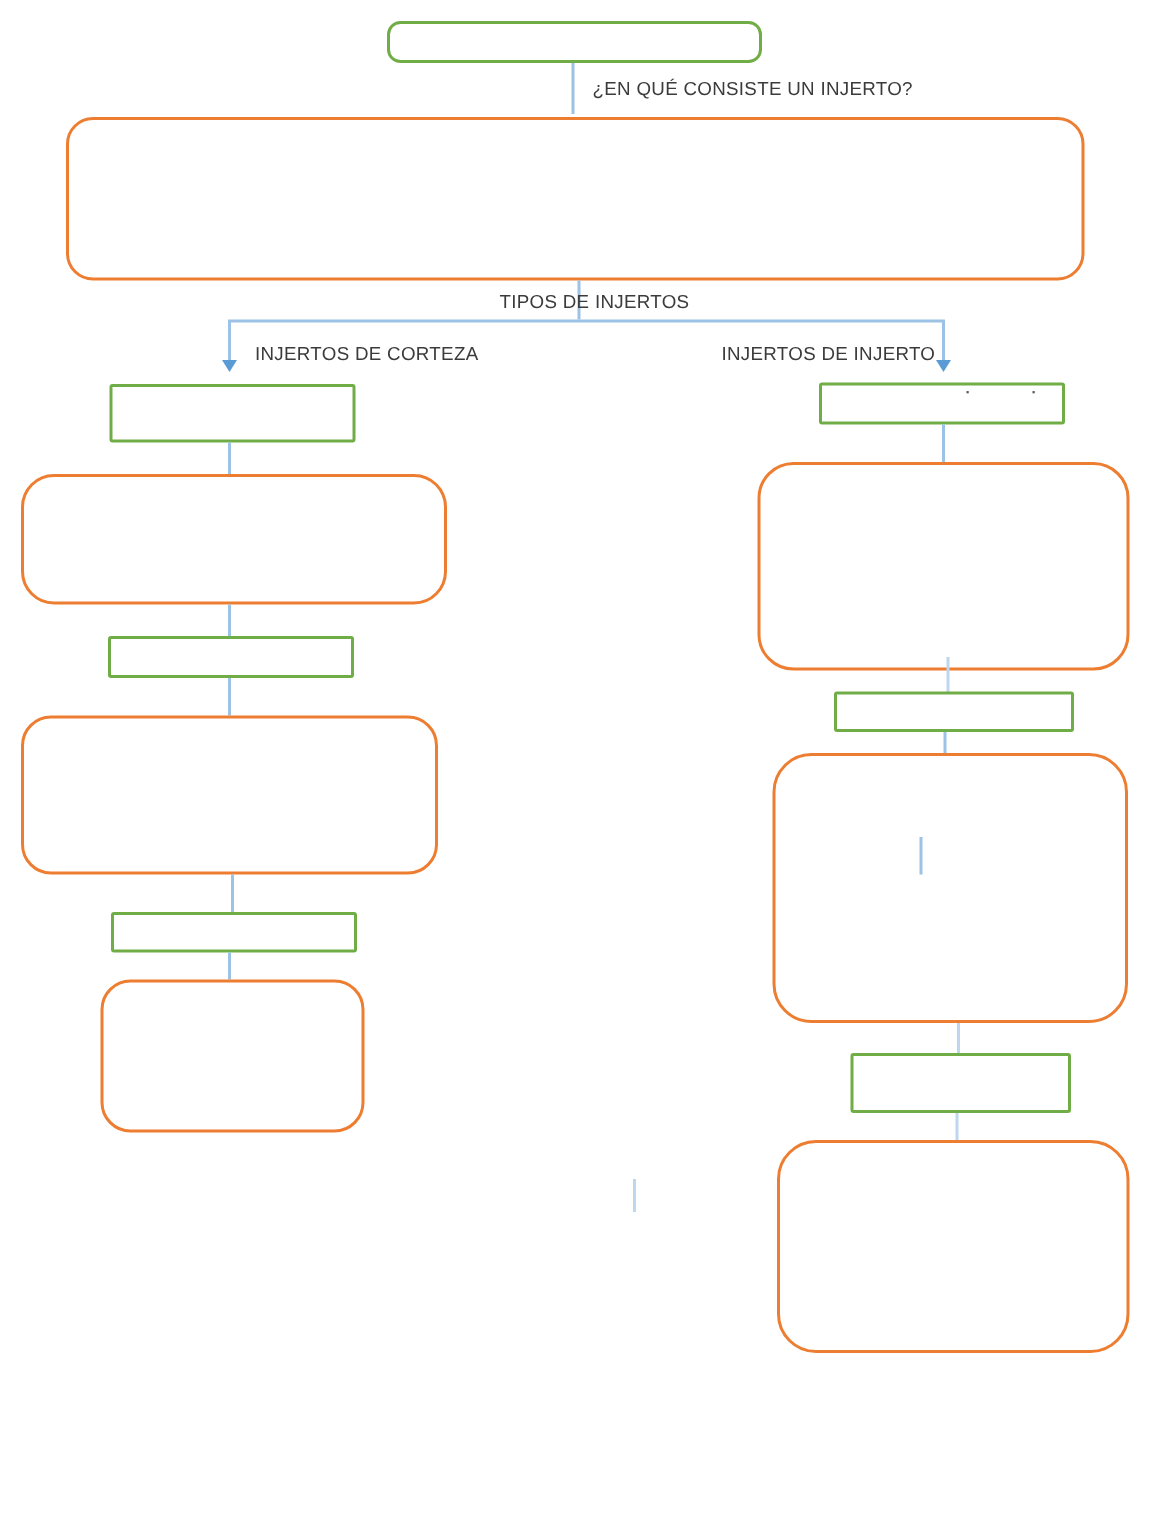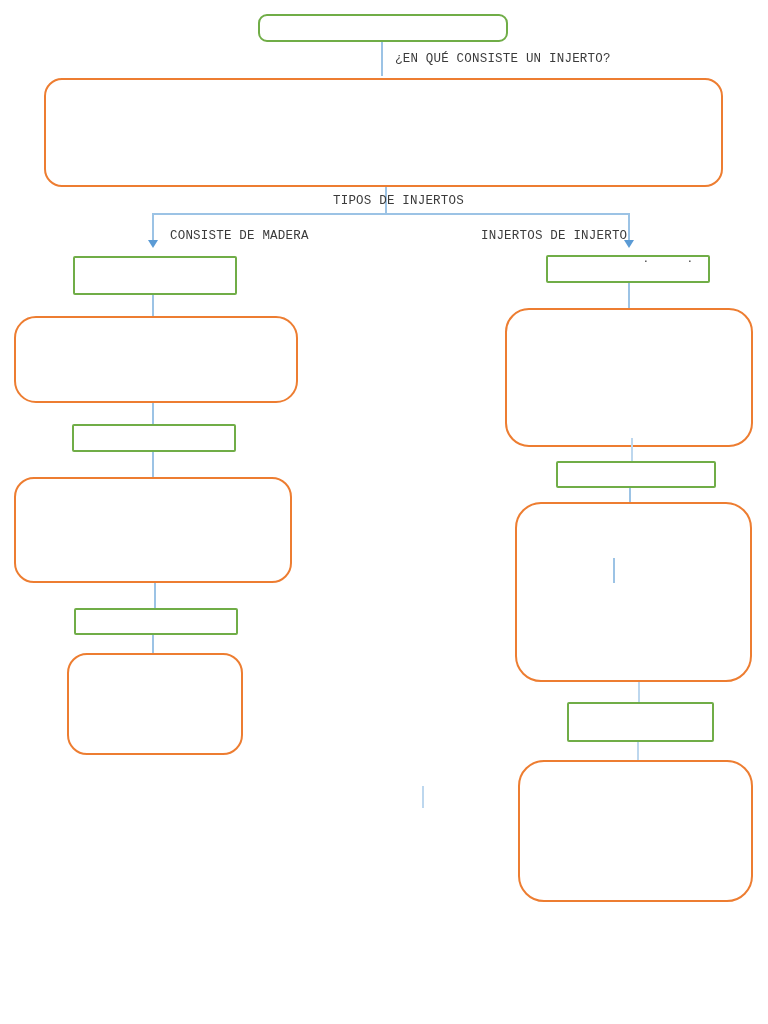--- a/index.html
+++ b/index.html
@@ -1,18 +1,18 @@
 <!DOCTYPE html>
 <html style="--page-bg: #ffffff; --green-border: #70AD47; --orange-border: #ED7D31; --connector-blue: #9CC3E5; --connector-faint: #BDD7EE; --arrow-blue: #5B9BD5; --text: #3B3B3B; --artifact-gray: #595959;"><head>
 <meta charset="utf-8">
 <style>
   html,body{margin:0;padding:0;background:#ffffff;}
   #page{
     position:relative;width:768px;height:1024px;background:var(--page-bg,#fff);
-    font-family:Liberation Mono, monospace;overflow:hidden;
+    font-family:Liberation Sans, sans-serif;overflow:hidden;
   }
   .box{position:absolute;background:#fff;border:2px solid #000;box-sizing:border-box;}
   .box.green{border-color:var(--green-border,#70AD47);border-width:2px;}
   .box.orange{border-color:var(--orange-border,#ED7D31);}
   .vline{position:absolute;width:2px;background:var(--connector-blue,#9CC3E5);}
   .vline.faint{background:var(--connector-faint,#BDD7EE);}
   .hline{position:absolute;height:2px;background:var(--connector-blue,#9CC3E5);}
   .arrow-down{
     position:absolute;width:0;height:0;
     border-left:5px solid transparent;border-right:5px solid transparent;
@@ -44,21 +44,21 @@
   <div class="label" style="left:333px;top:194px;">TIPOS DE INJERTOS</div>
 
   <div class="hline" style="left:152px;top:213px;width:478px;"></div>
 
   <div class="vline" style="left:152px;top:214px;height:26px;"></div>
   <div class="arrow-down" style="left:148px;top:240px;"></div>
 
   <div class="vline" style="left:628px;top:214px;height:26px;"></div>
   <div class="arrow-down" style="left:624px;top:240px;"></div>
 
-  <div class="label" style="left:170px;top:229px;">CONSISTE DE MADERA</div>
+  <div class="label" style="left:170px;top:229px;">INJERTOS DE CORTEZA</div>
   <div class="label" style="left:481px;top:229px;">INJERTOS DE INJERTO</div>
 
   <div class="box green" style="left:73px;top:256px;width:164px;height:39px;border-radius:2px;"></div>
 
   <div class="vline" style="left:152px;top:295px;height:21px;"></div>
 
   <div class="box orange" style="left:14px;top:316px;width:284px;height:87px;border-radius:22px;"></div>
 
   <div class="vline" style="left:152px;top:403px;height:21px;"></div>
 

